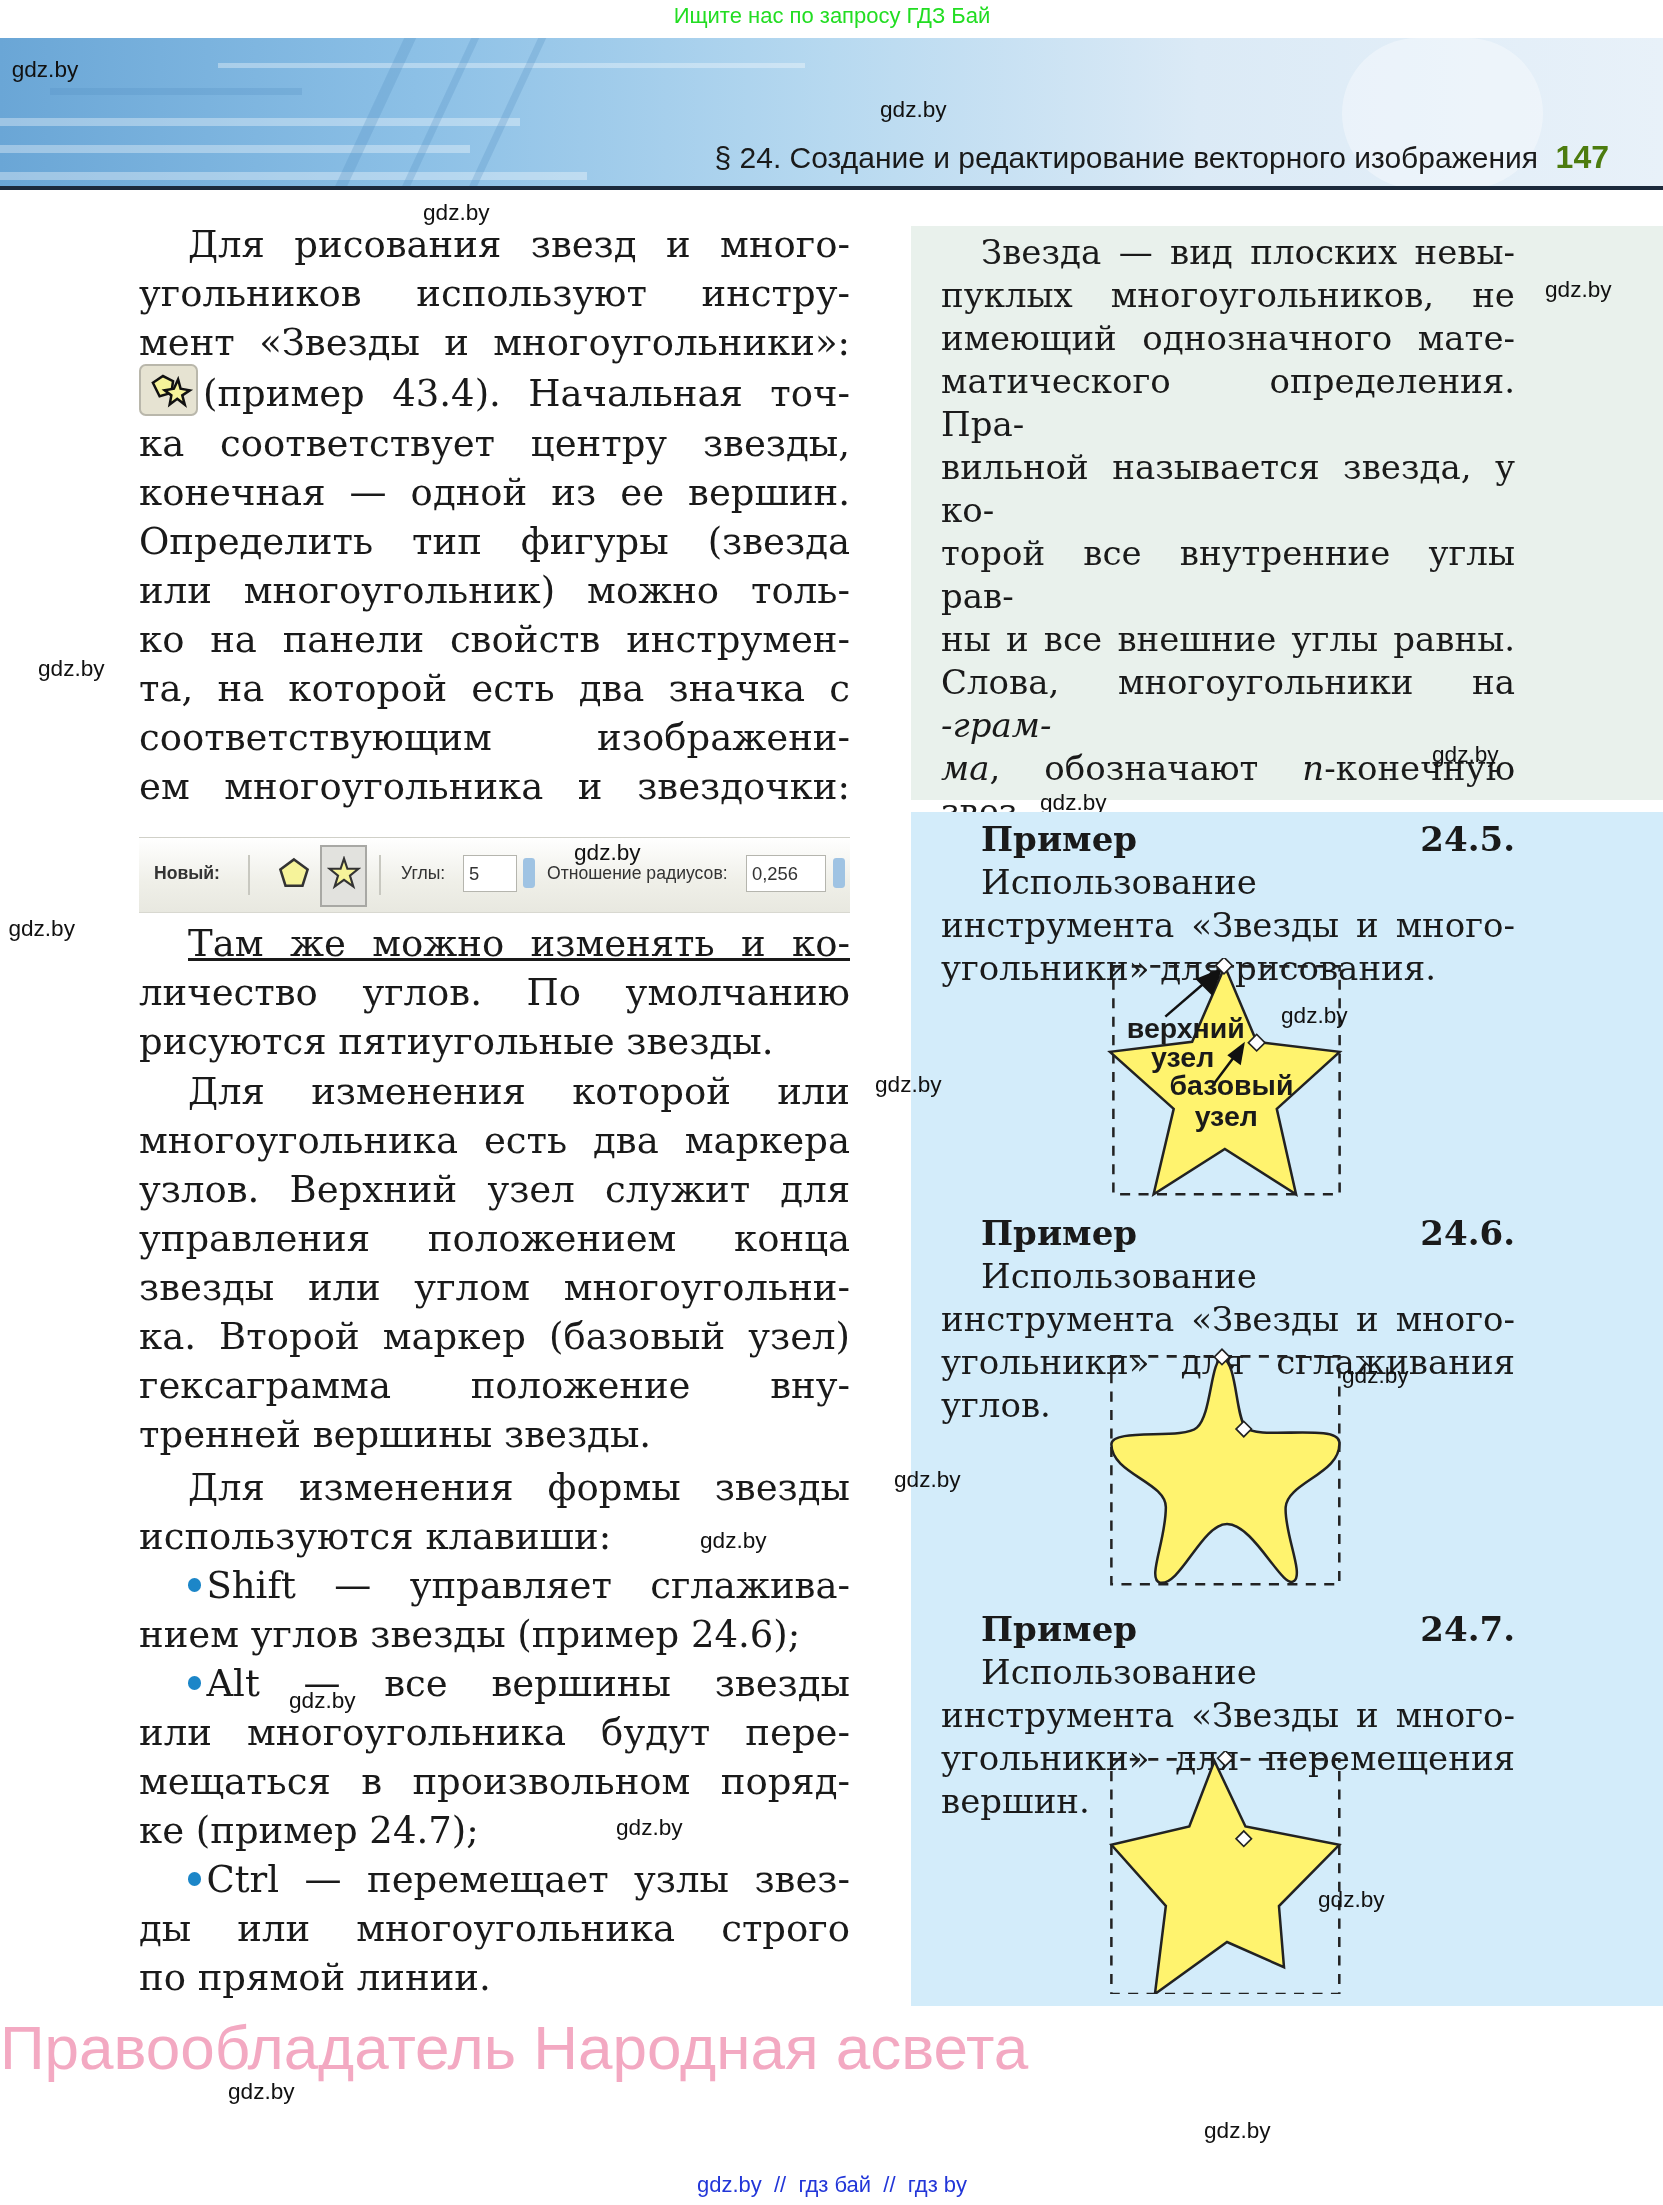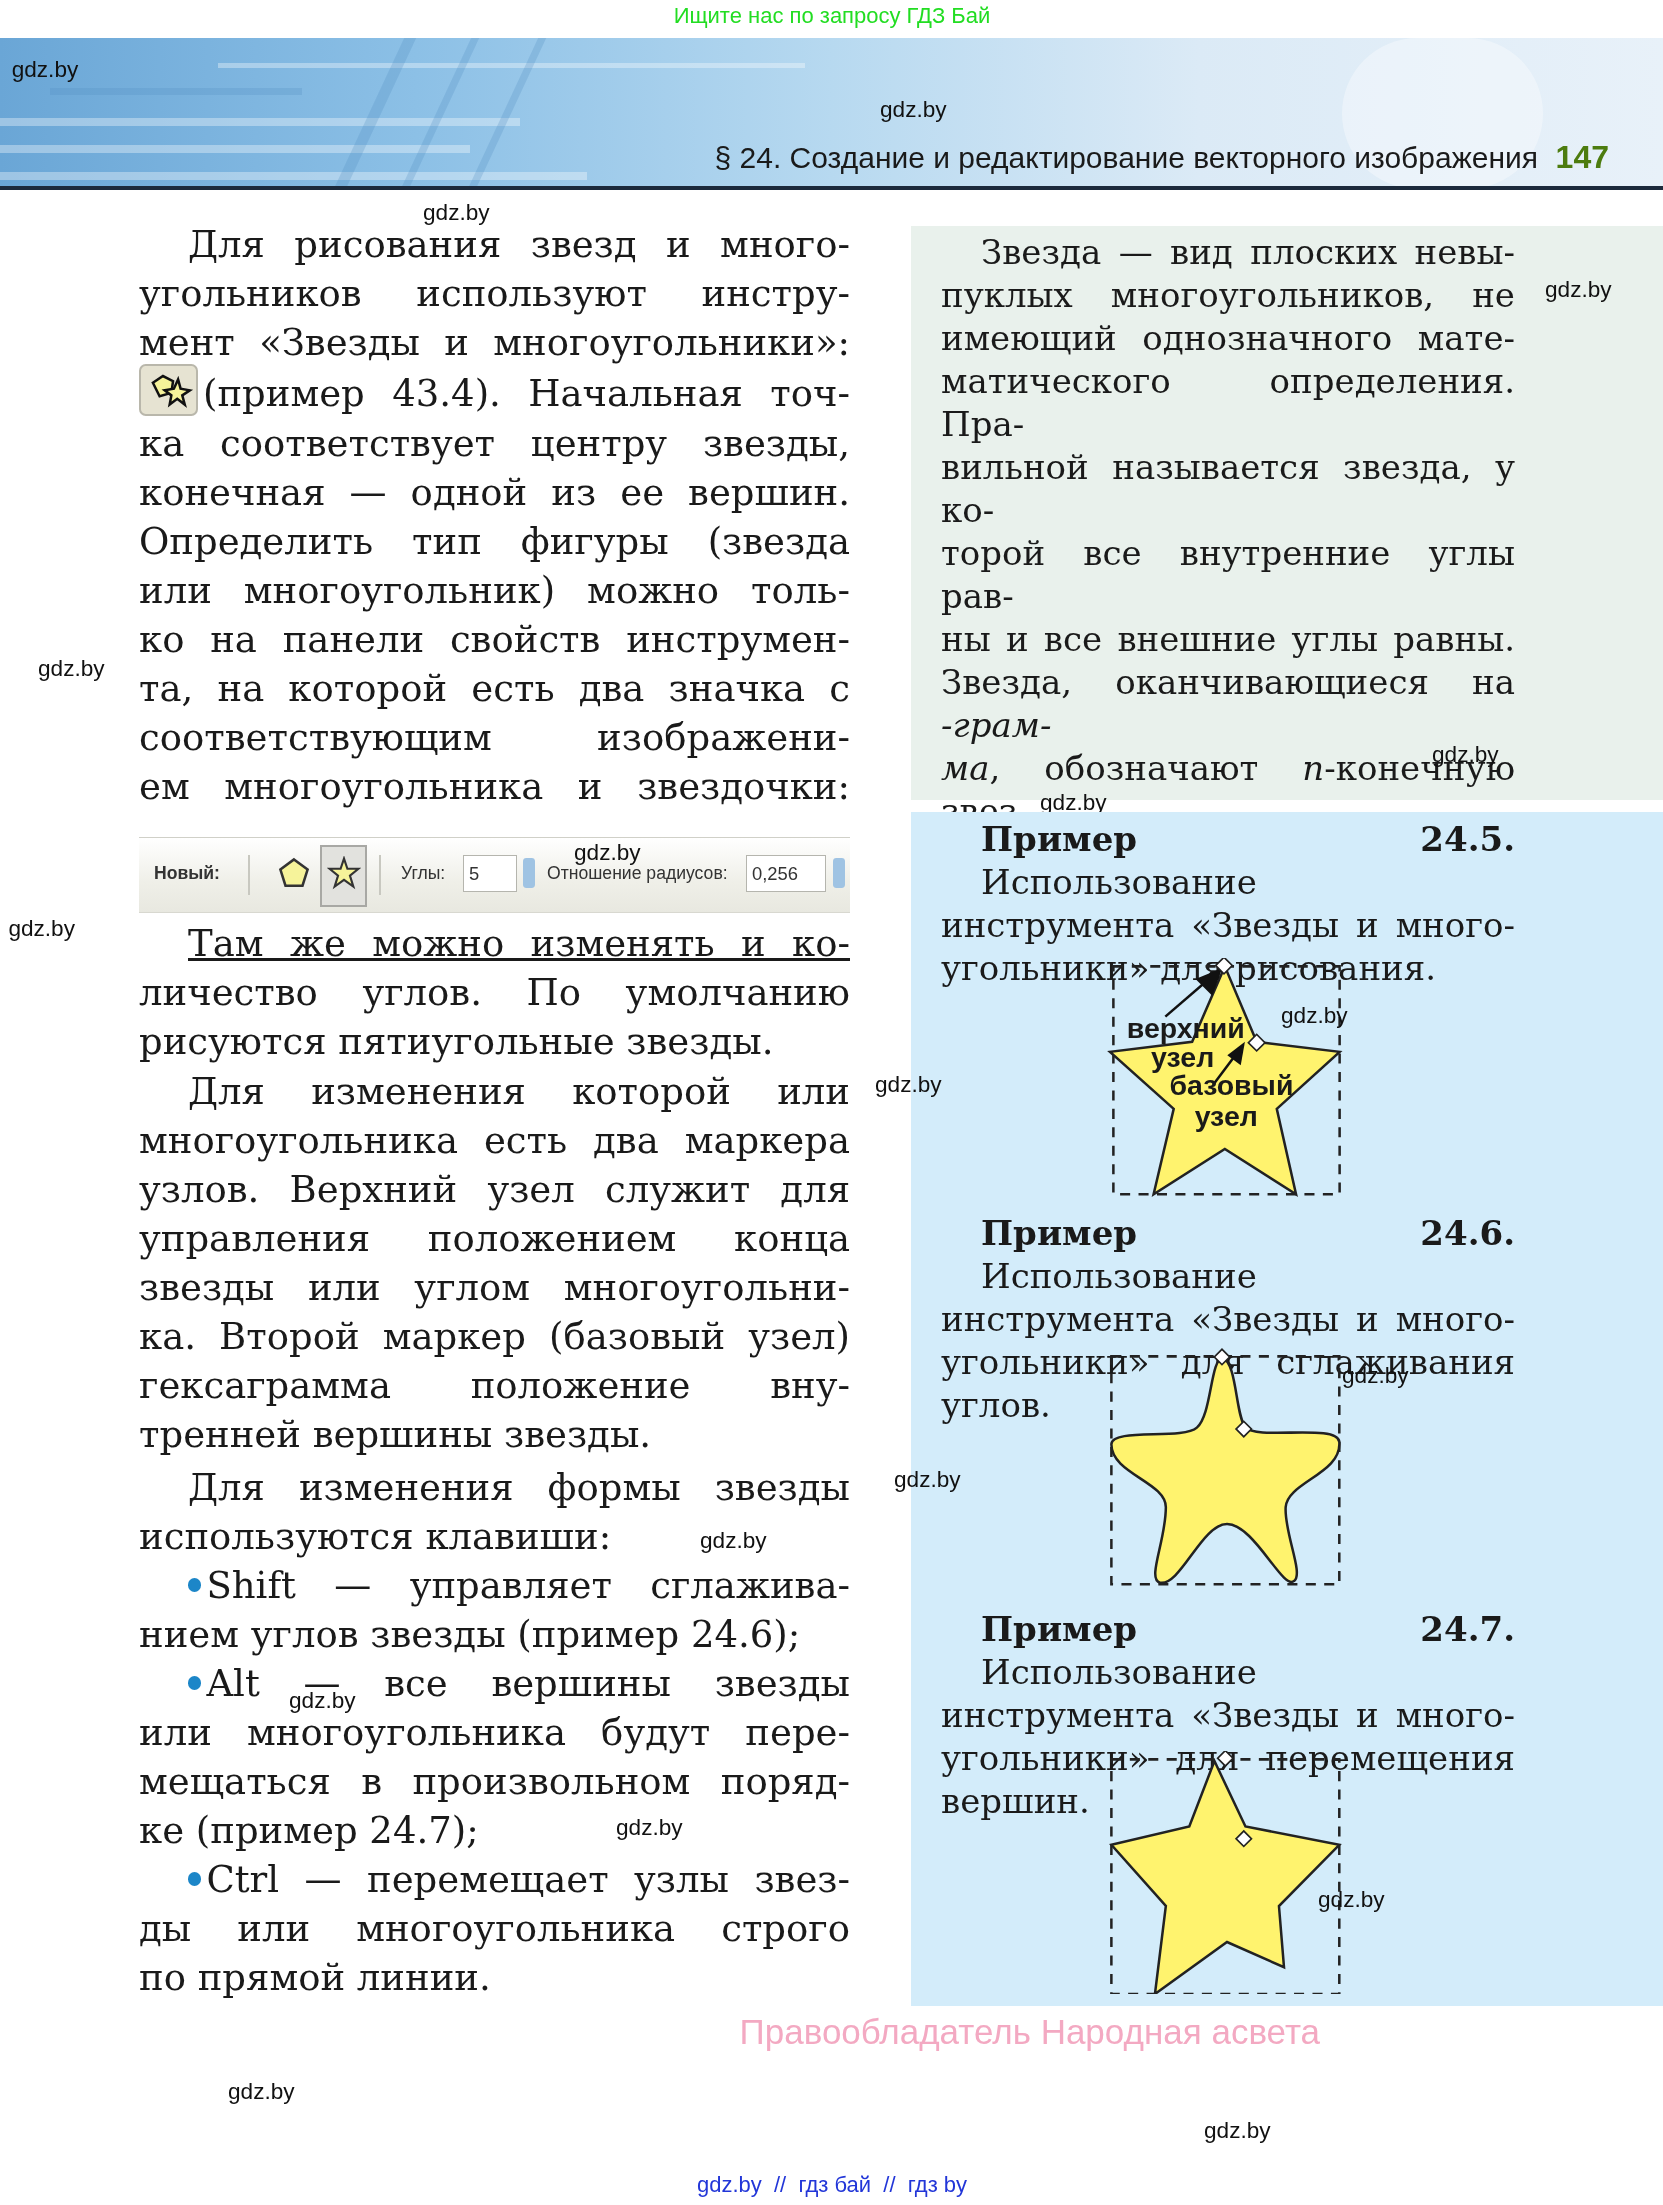--- a/index.html
+++ b/index.html
@@ -53,21 +53,21 @@
   
   .note-box { left: 911px; top: 226px; width: 753px; height: 574px; background: #e9f1ec; }
   .example-box { left: 911px; top: 812px; width: 753px; height: 1194px; background: #d3ecfa; }
   .side-text { position: absolute; left: 941px; width: 574px; font-size: 34px; line-height: 43px; text-align: justify; }
   .side-text .just-line { text-align-last: justify; }
   .ex-title { font-weight: bold; }
   .ital { font-style: italic; }
 
   .bullet { display: inline-block; width: 13.4px; height: 13.4px; border-radius: 50%; background: #1c86c8; vertical-align: middle; margin-right: 5px; position: relative; top: -3.4px; }
 
-  .copyright { left: 0; width: 1320px; top: 2012px; text-align: right; font-family: "Liberation Sans", sans-serif; font-size: 35px; color: #f3a9c2; }
+  .copyright { left: 0; width: 1320px; top: 2012px; text-align: left; font-family: "Liberation Sans", sans-serif; font-size: 62px; color: #f3a9c2; }
   .footer-links { left: 0; width: 1664px; top: 2172px; text-align: center; font-family: "Liberation Sans", sans-serif; font-size: 22px; color: #2236d8; }
   svg { display: block; }
 </style>
 </head>
 <body>
 
 <div class="abs top-search">Ищите нас по запросу ГДЗ Бай</div>
 
 <div class="abs header">
   <div class="line" style="left:0;top:80px;width:520px;"></div>
@@ -175,21 +175,21 @@
 
 <div class="abs note-box"></div>
 <div class="side-text" style="top:231px;">
   <span class="just-line" style="padding-left:40px;">Звезда — вид плоских невы-</span>
   <span class="just-line">пуклых многоугольников, не</span>
   <span class="just-line">имеющий однозначного мате-</span>
   <span class="just-line">матического определения. Пра-</span>
   <span class="just-line">вильной называется звезда, у ко-</span>
   <span class="just-line">торой все внутренние углы рав-</span>
   <span class="just-line">ны и все внешние углы равны.</span>
-  <span class="just-line"><span>Звезда, оканчивающиеся на </span><span class="ital">-грам-</span></span>
+  <span class="just-line"><span>Слова, многоугольники на </span><span class="ital">-грам-</span></span>
   <span class="just-line"><span class="ital">ма</span><span>, обозначают </span><span class="ital">n</span><span>-конечную звез-</span></span>
   <span class="just-line">ду (звездчатый многоугольник).</span>
   <span class="just-line">Октограмма — восьмиконечная</span>
   <span class="just-line">звезда, гексаграмма — шести-</span>
   <span class="last-line">конечная и т. д.</span>
 </div>
 <div class="wm" style="left:1545px;top:277px;">gdz.by</div>
 <div class="wm" style="left:1432px;top:742px;">gdz.by</div>
 <div class="wm" style="left:1040px;top:790px;">gdz.by</div>
 

